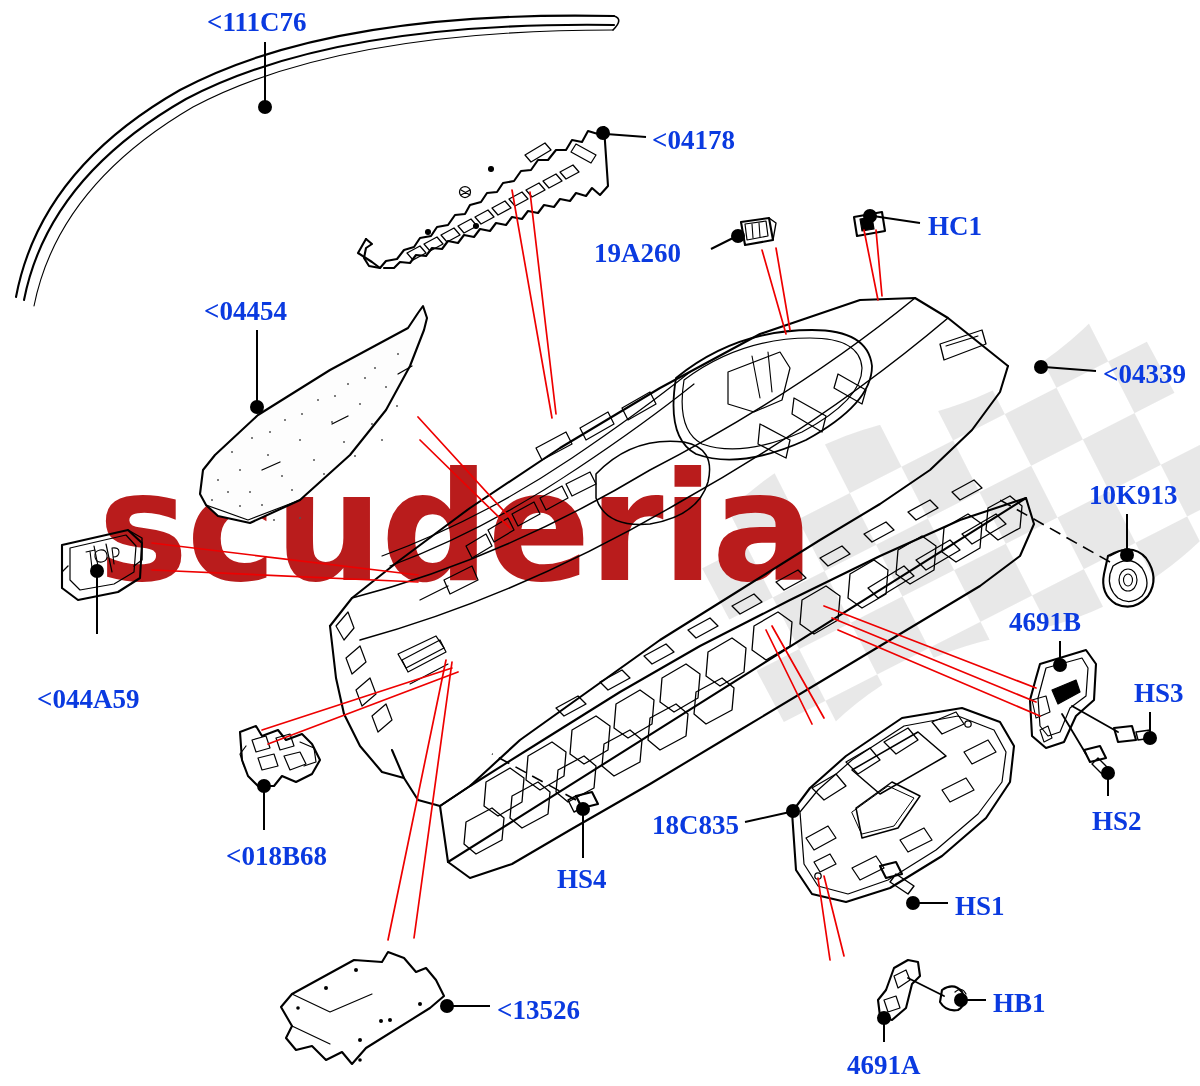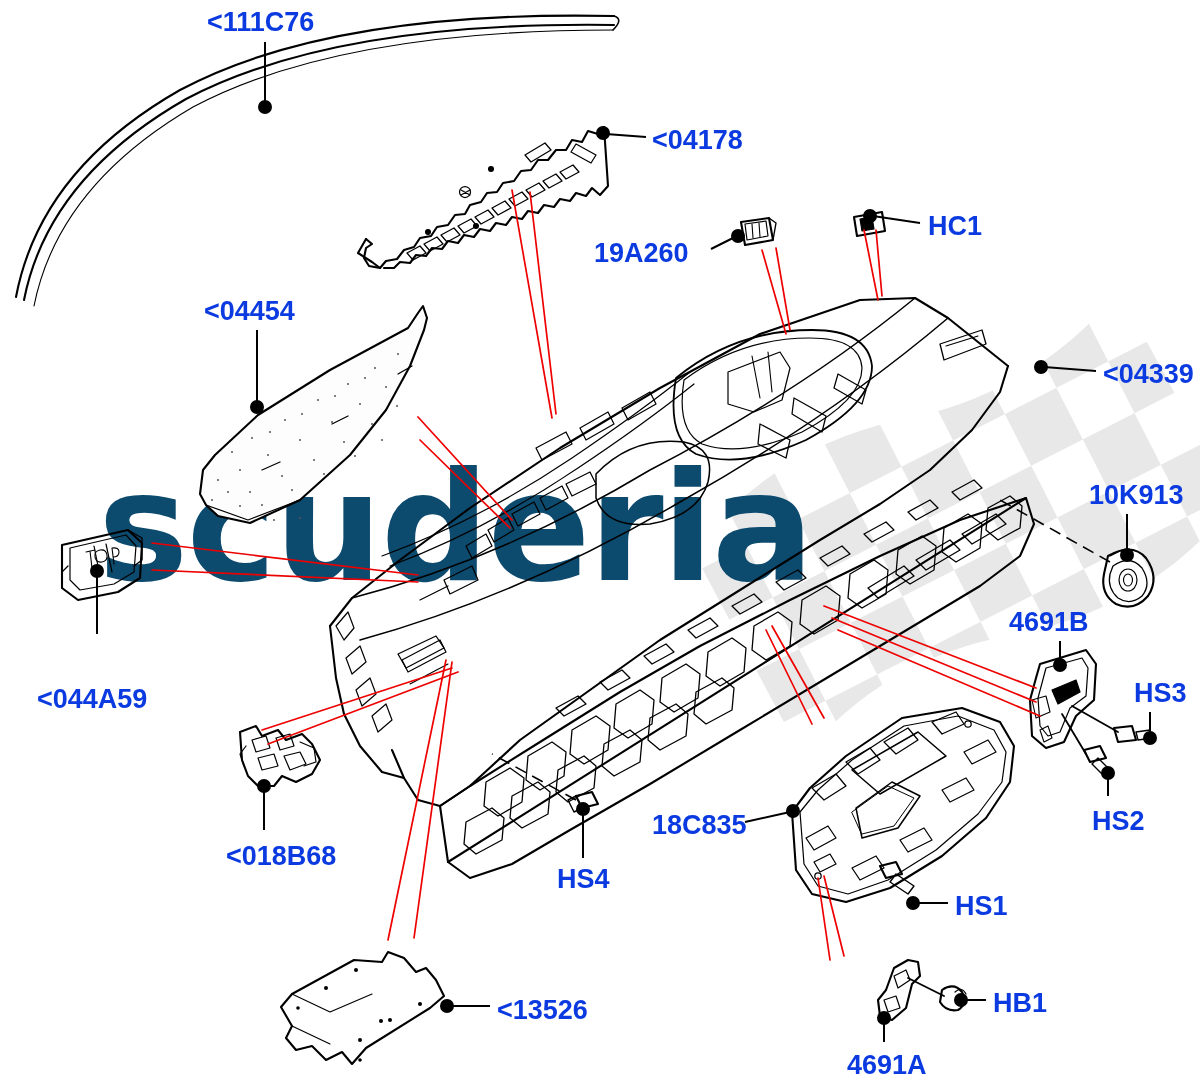--- a/index.html
+++ b/index.html
@@ -8,32 +8,32 @@
     font-family:"Liberation Sans", sans-serif;
     width:1200px;height:1086px;overflow:hidden;
   }
   #stage{position:relative;width:1200px;height:1086px;background:#fff;}
 
   
   .wm{position:absolute;pointer-events:none;user-select:none;}
   #wm-flag{left:700px;top:330px;width:520px;height:380px;
     transform:rotate(-27deg);transform-origin:50% 50%;opacity:.95;}
   #wm-scuderia{left:98px;top:452px;font-size:152px;line-height:1;
-    letter-spacing:-2px;color:#0c4a6e;font-weight:bold;
+    letter-spacing:-2px;color:#b91c1c;font-weight:bold;
     font-family:"DejaVu Sans", sans-serif;}
   #wm-carparts{left:104px;top:604px;font-size:34px;line-height:1;
     letter-spacing:28px;color:#ededed;font-weight:normal;
     font-family:"DejaVu Sans", sans-serif;}
 
   
   #art{position:absolute;left:0;top:0;width:1200px;height:1086px;}
 
   
   .lbl{position:absolute;color:#0a3ae0;font-size:27px;font-weight:bold;
-       font-family:Liberation Sans, sans-serif;white-space:nowrap;
+       font-family:Liberation Serif, serif;white-space:nowrap;
        letter-spacing:0px;}
 </style>
 </head>
 <body>
 
 <div id="stage">
 
   <svg id="wm-flag" class="wm" viewBox="0 0 520 380">
     <defs>
       <pattern id="chk" width="116" height="116" patternUnits="userSpaceOnUse">

